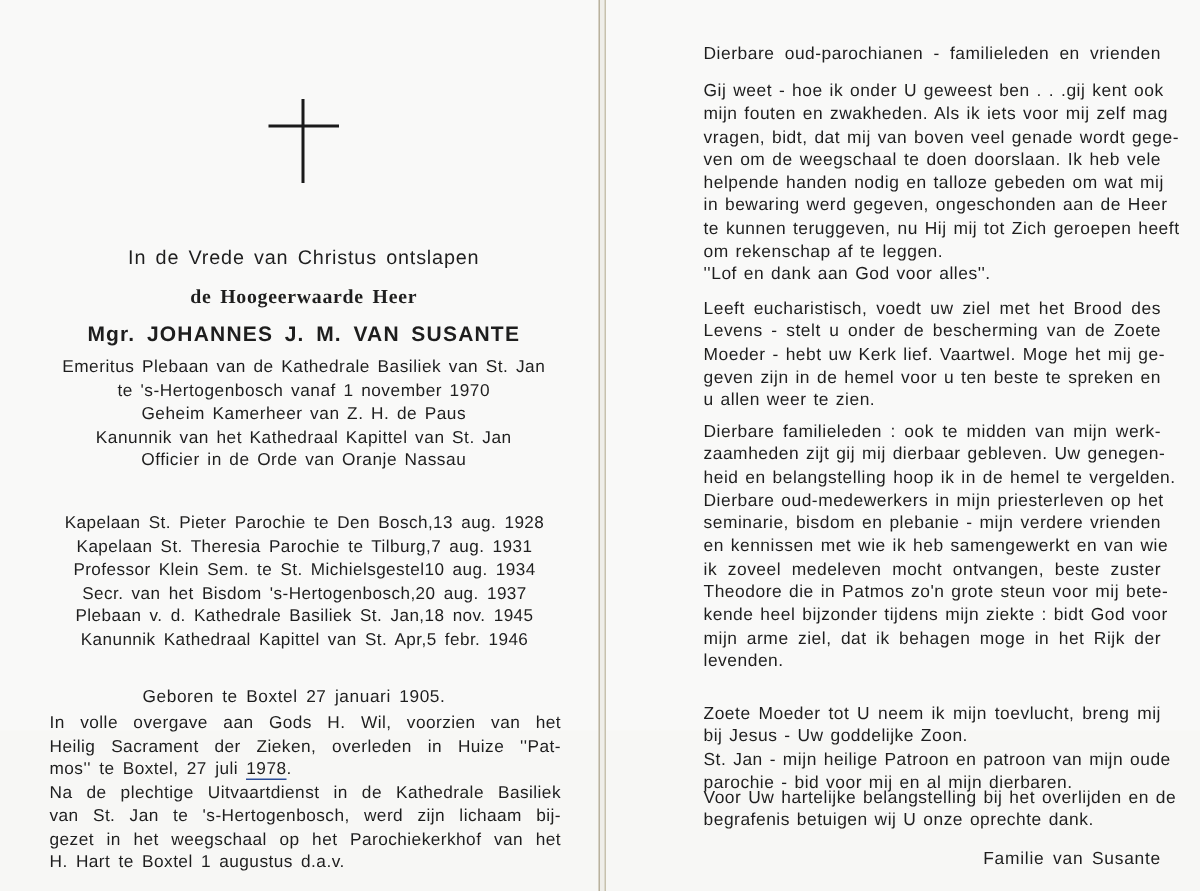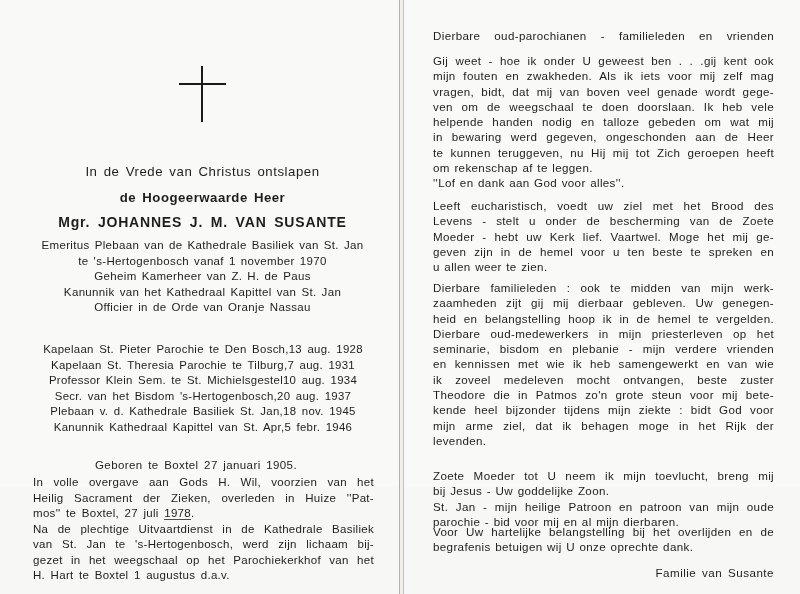--- a/index.html
+++ b/index.html
@@ -19,35 +19,35 @@
     position: absolute; top: 0; left: 399px; width: 5px; height: 594px;
     border-left: 1px solid #b9b29e; border-right: 1px solid #c7c1ad;
     box-sizing: border-box; background: #efeee9;
   }
   .cross { position: absolute; left: 179px; top: 66px; width: 47px; height: 56px; }
   .cross .v { position: absolute; left: 22px; top: 0; width: 2px; height: 56px; background: #1a1a1a; }
   .cross .h { position: absolute; left: 0; top: 17px; width: 47px; height: 2px; background: #1a1a1a; }
 
   .center { position: absolute; left: 30px; width: 345px; text-align: center; }
   .intro { top: 164px; font-size: 13.2px; letter-spacing: 0.55px; word-spacing: 2px; }
-  .title1 { top: 190px; font-size: 13.2px; font-weight: bold; letter-spacing: 0.5px; word-spacing: 2px; }
+  .title1 { top: 190px; font-size: 13.2px; font-weight: bold; letter-spacing: 0.5px; word-spacing: 2px; font-family: Liberation Serif, serif; }
   .title2 { top: 214px; font-size: 14px; font-weight: bold; letter-spacing: 0.8px; word-spacing: 3px; }
   .funcs { top: 238px; font-size: 11.5px; line-height: 15.5px; letter-spacing: 0.35px; word-spacing: 1.5px; }
 
   .career { position: absolute; left: 33px; top: 342px; width: 340px; font-size: 11.4px; line-height: 15.5px; letter-spacing: 0.3px; }
   .career-row { display: flex; justify-content: center; white-space: nowrap; word-spacing: 2px; }
 
   .born { position: absolute; left: 95px; top: 459px; font-size: 11.5px; letter-spacing: 0.4px; word-spacing: 2px; }
   .death { position: absolute; left: 33px; top: 475px; width: 341px; font-size: 11.5px; line-height: 15.5px; letter-spacing: 0.3px; }
   .death .ln { white-space: nowrap; text-align: justify; text-align-last: justify; word-spacing: 2px; }
   .death .ln.last { text-align-last: left; }
   .underline-mark { border-bottom: 1.5px solid #2b4d9a; }
 
   .right-col { position: absolute; left: 433px; width: 341px; font-size: 11.6px; line-height: 15.3px; letter-spacing: 0.35px; }
-  .right-col .ln { white-space: nowrap; text-align: justify; text-align-last: justify; word-spacing: 1px; }
+  .right-col .ln { white-space: nowrap; text-align: justify; text-align-last: justify; word-spacing: 1px; margin-left: 36px; }
   .right-col .ln.last { text-align-last: left; }
   .heading { top: 28px; }
   .para1 { top: 53px; }
   .para2 { top: 198px; }
   .para3 { top: 280px; }
   .para4 { top: 468px; }
   .para5 { top: 524px; }
   .sign { position: absolute; top: 566px; right: 26px; font-size: 11.6px; letter-spacing: 0.5px; word-spacing: 2px; }
 </style>
 </head>

